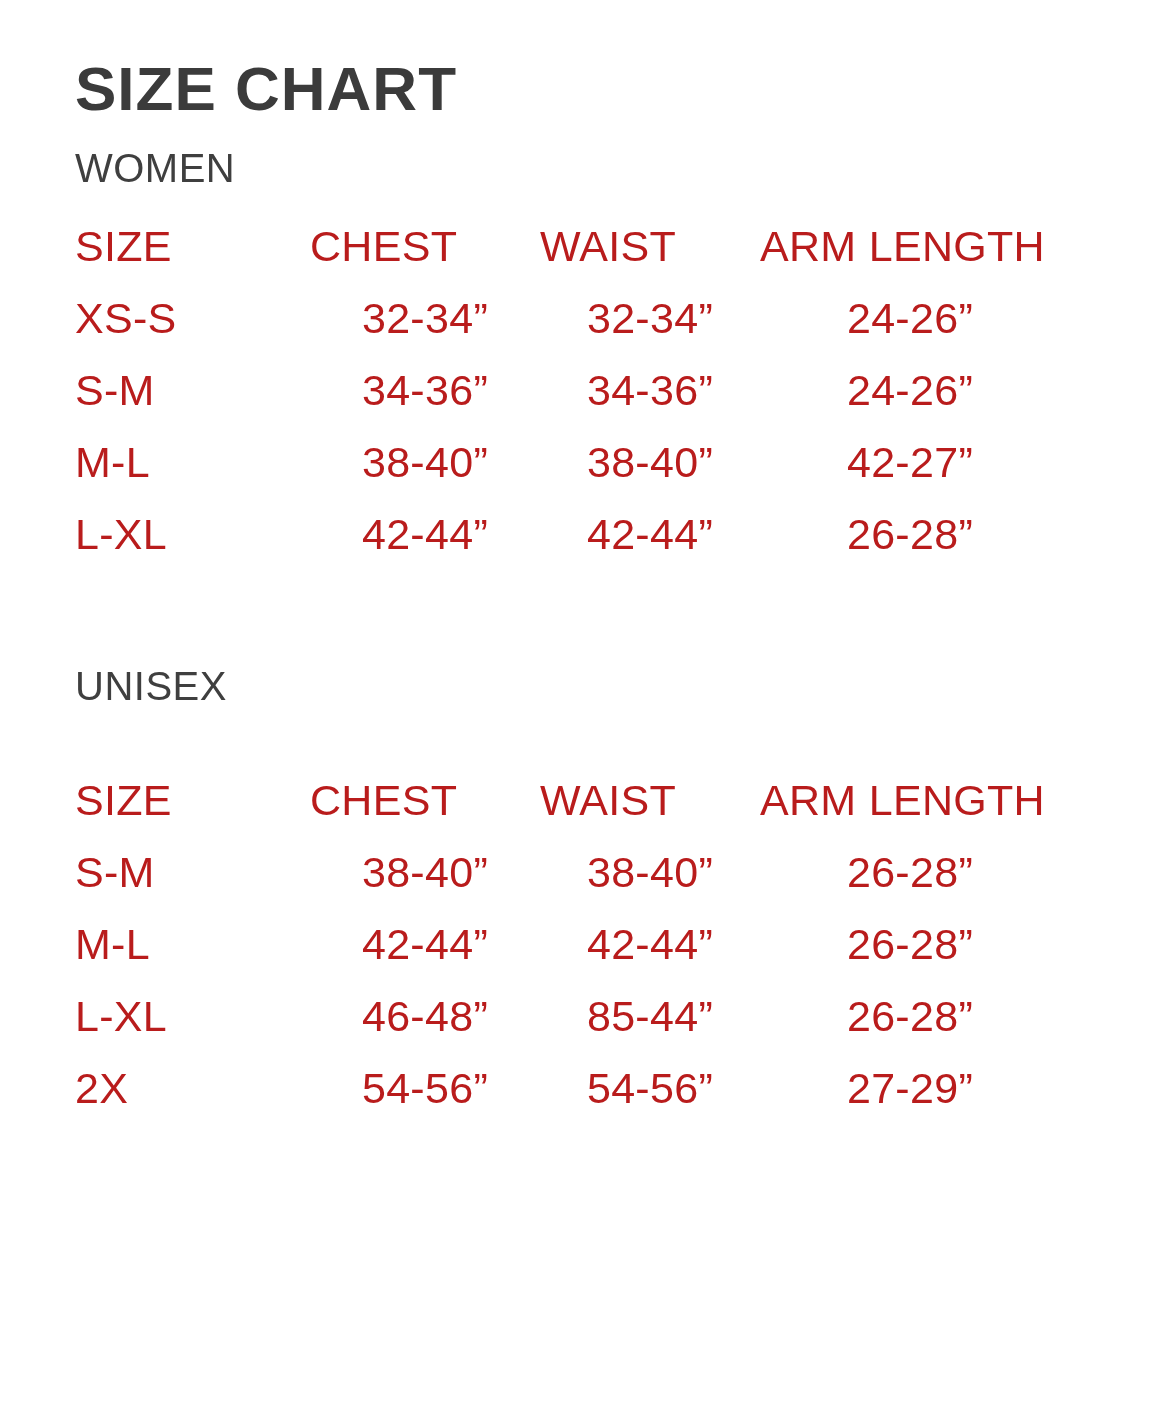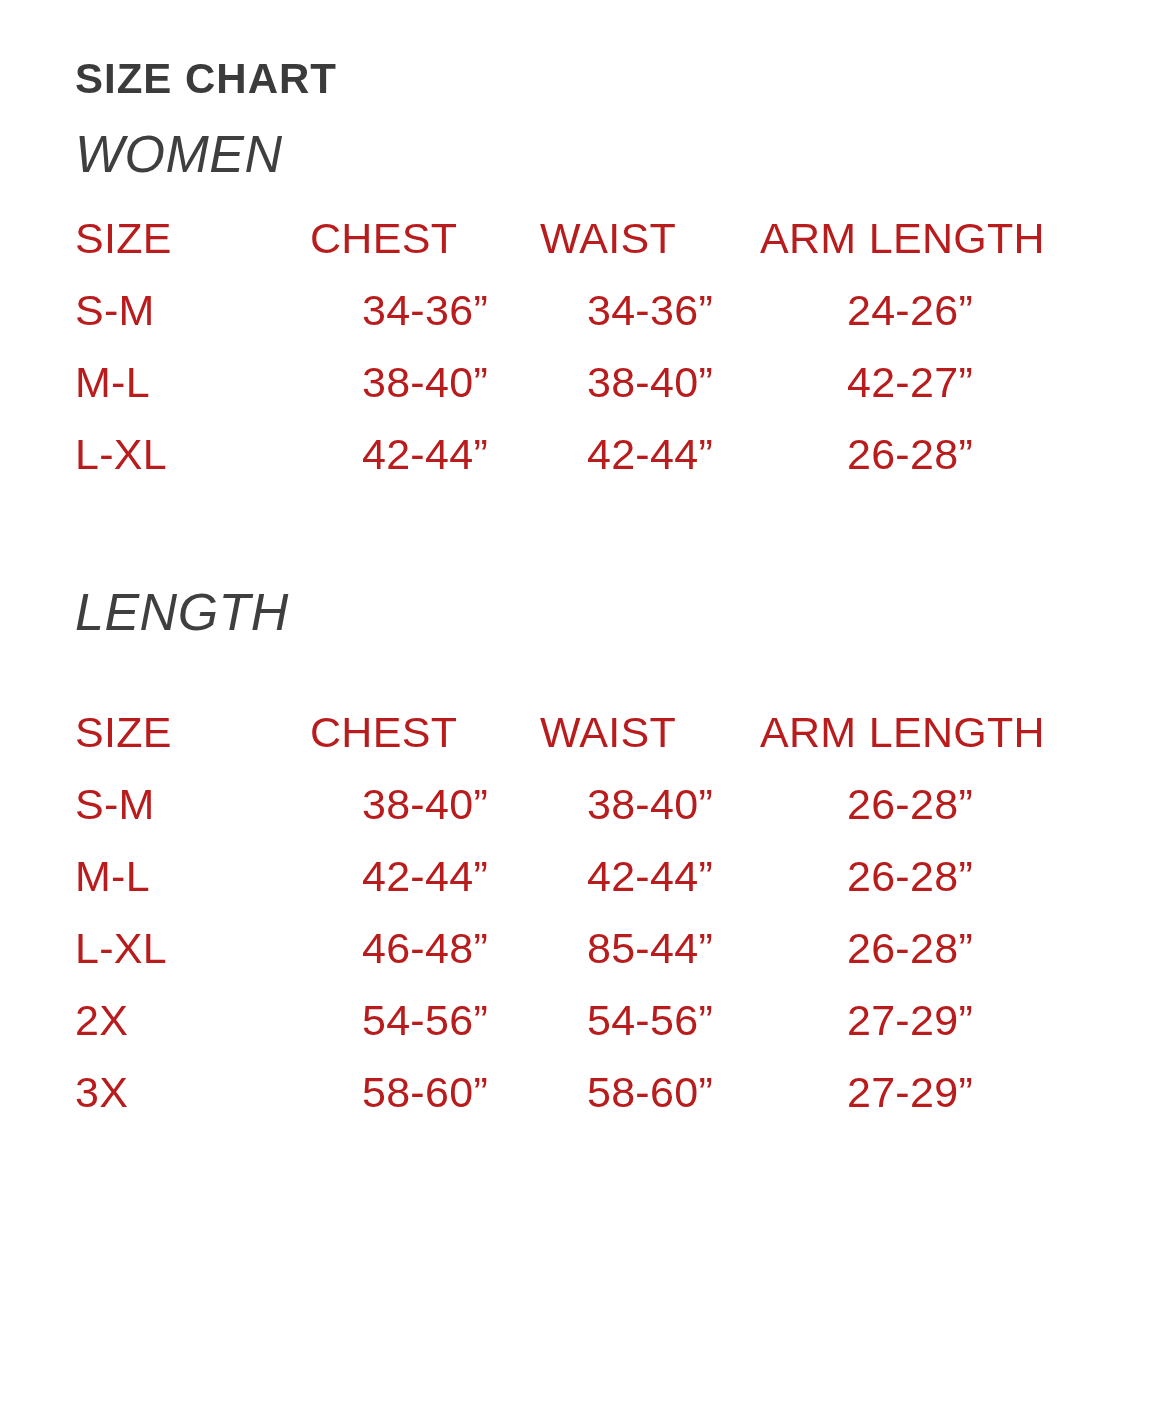--- a/index.html
+++ b/index.html
@@ -15,35 +15,34 @@
     overflow: hidden;
   }
   .page {
     position: relative;
     width: 1159px;
     height: 1426px;
     box-sizing: border-box;
     padding: 58px 0 0 75px;
   }
   .title {
-    font-size: 42px;
+    font-size: 62px;
     font-weight: bold;
     letter-spacing: 1px;
     color: #3b3b3b;
     line-height: 1.0;
     margin: 0 0 28px 0;
   }
   .section-label {
-    font-size: 52px;
+    font-size: 40px;
     font-weight: normal;
     color: #3f3f3f;
     line-height: 1.0;
     margin: 0 0 22px 0;
     letter-spacing: 0.5px;
-    font-style: italic;
   }
   table.size-table {
     border-collapse: collapse;
     width: 985px;
     table-layout: fixed;
   }
   table.size-table td,
   table.size-table th {
     font-size: 43px;
     font-weight: normal;
@@ -85,20 +84,26 @@
     <thead>
       <tr>
         <th class="c-size">SIZE</th>
         <th class="c-chest">CHEST</th>
         <th class="c-waist">WAIST</th>
         <th class="c-arm">ARM LENGTH</th>
       </tr>
     </thead>
     <tbody>
       <tr>
+        <td class="c-size">XS-S</td>
+        <td class="c-chest">32-34”</td>
+        <td class="c-waist">32-34”</td>
+        <td class="c-arm">24-26”</td>
+      </tr>
+      <tr>
         <td class="c-size">S-M</td>
         <td class="c-chest">34-36”</td>
         <td class="c-waist">34-36”</td>
         <td class="c-arm">24-26”</td>
       </tr>
       <tr>
         <td class="c-size">M-L</td>
         <td class="c-chest">38-40”</td>
         <td class="c-waist">38-40”</td>
         <td class="c-arm">42-27”</td>
@@ -107,21 +112,21 @@
         <td class="c-size">L-XL</td>
         <td class="c-chest">42-44”</td>
         <td class="c-waist">42-44”</td>
         <td class="c-arm">26-28”</td>
       </tr>
     </tbody>
   </table>
 
   <div class="gap-block"></div>
 
-  <div class="section-label unisex-label">LENGTH</div>
+  <div class="section-label unisex-label">UNISEX</div>
 
   <div class="gap-small"></div>
 
   <table class="size-table">
     <thead>
       <tr>
         <th class="c-size">SIZE</th>
         <th class="c-chest">CHEST</th>
         <th class="c-waist">WAIST</th>
         <th class="c-arm">ARM LENGTH</th>
@@ -145,22 +150,16 @@
         <td class="c-chest">46-48”</td>
         <td class="c-waist">85-44”</td>
         <td class="c-arm">26-28”</td>
       </tr>
       <tr>
         <td class="c-size">2X</td>
         <td class="c-chest">54-56”</td>
         <td class="c-waist">54-56”</td>
         <td class="c-arm">27-29”</td>
       </tr>
-      <tr>
-        <td class="c-size">3X</td>
-        <td class="c-chest">58-60”</td>
-        <td class="c-waist">58-60”</td>
-        <td class="c-arm">27-29”</td>
-      </tr>
     </tbody>
   </table>
 
 </div>
 
 </body></html>

